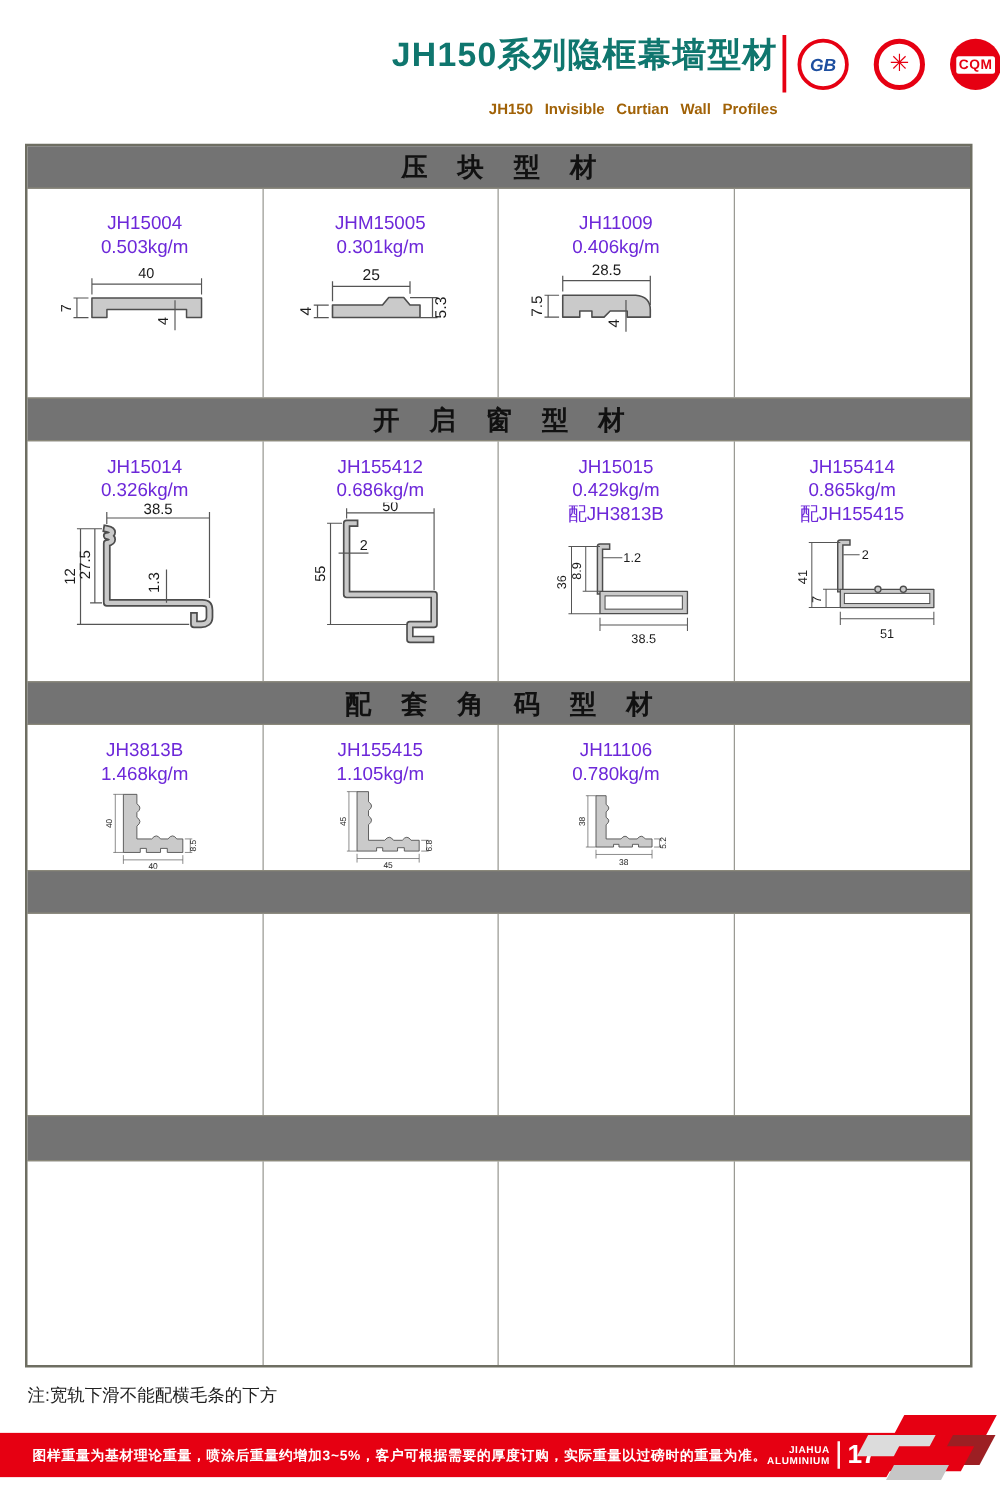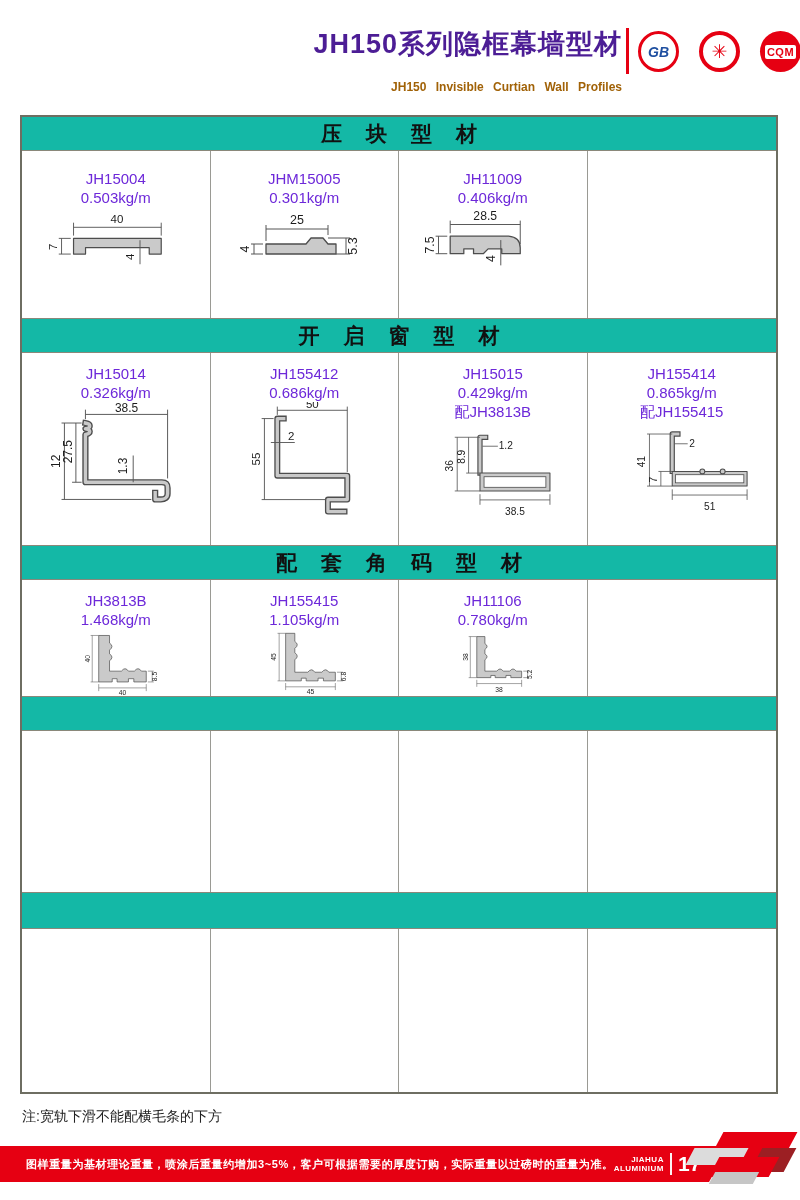--- a/index.html
+++ b/index.html
@@ -1,32 +1,32 @@
 <!DOCTYPE html>
 <html><head>
 <meta charset="utf-8">
 <style>
   html,body{margin:0;padding:0;background:#fff;}
   .page{position:relative;width:800px;height:1200px;background:#fff;overflow:hidden;
         font-family:"Liberation Sans","DejaVu Sans",sans-serif;color:#1c1c1c;}
   
   .titlebox{position:absolute;right:178px;top:26px;text-align:right;}
-  .title{font-size:27px;font-weight:bold;letter-spacing:1px;color:#4c1d95;}
+  .title{font-size:27px;font-weight:bold;letter-spacing:1px;color:#0f766e;}
   .subtitle{font-size:12px;font-weight:bold;color:#a16207;margin-top:18px;word-spacing:6px;}
   .red-divider{position:absolute;left:626px;top:28px;width:3px;height:46px;background:#E60012;}
   .logos{position:absolute;left:638px;top:31px;display:flex;gap:20px;}
   .logo{width:41px;height:41px;border-radius:50%;display:flex;align-items:center;justify-content:center;box-sizing:border-box;}
   .logo-gb{border:3px solid #E60012;background:#fff;color:#1e4fa0;font-weight:bold;font-style:italic;font-size:14px;}
   .logo-seal{border:4px solid #E60012;background:#fff;color:#E60012;font-size:19px;font-weight:bold;}
   .seal-star::before{content:"✳";}
   .logo-cqm{background:#E60012;}
   .cqm-strip{background:#fff;border-radius:2px;padding:1px 2px;color:#E60012;font-weight:bold;font-size:11px;letter-spacing:.5px;}
   
   .table{position:absolute;left:20px;top:115px;width:758px;border:2px solid #6e6e62;box-sizing:border-box;background:#fff;}
-  .band{height:33px;background:#14b8a6;border-top:1px solid #8a887a;border-bottom:1px solid #8a887a;
+  .band{height:33px;background:#737373;border-top:1px solid #8a887a;border-bottom:1px solid #8a887a;
         display:flex;align-items:center;justify-content:center;}
   .band.first{border-top:none;}
   .band span{font-size:21px;font-weight:bold;color:#111;letter-spacing:24px;margin-right:-24px;}
   .row{display:grid;grid-template-columns:repeat(4,1fr);}
   .cell{border-right:1px solid #9a9a94;display:flex;flex-direction:column;align-items:center;overflow:hidden;}
   .cell:last-child{border-right:none;}
   .cap{text-align:center;font-size:15px;line-height:19px;color:#6d28d9;margin-top:18px;}
   .cap.tight{margin-top:11px;}
   svg{display:block;}
   .solid{fill:#cacaca;stroke:#4d4d4d;stroke-width:1.3;stroke-linejoin:round;}

